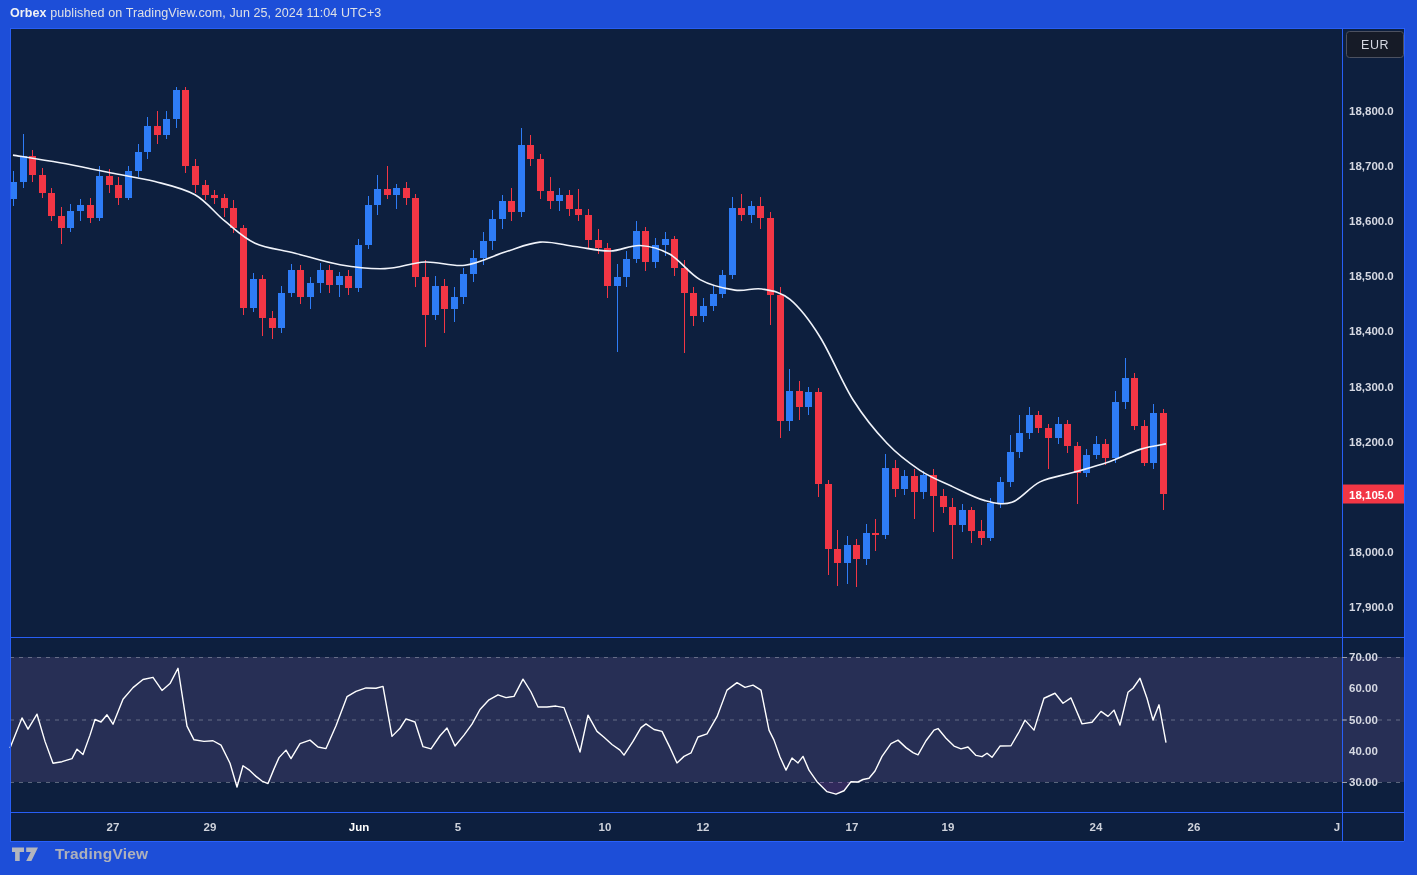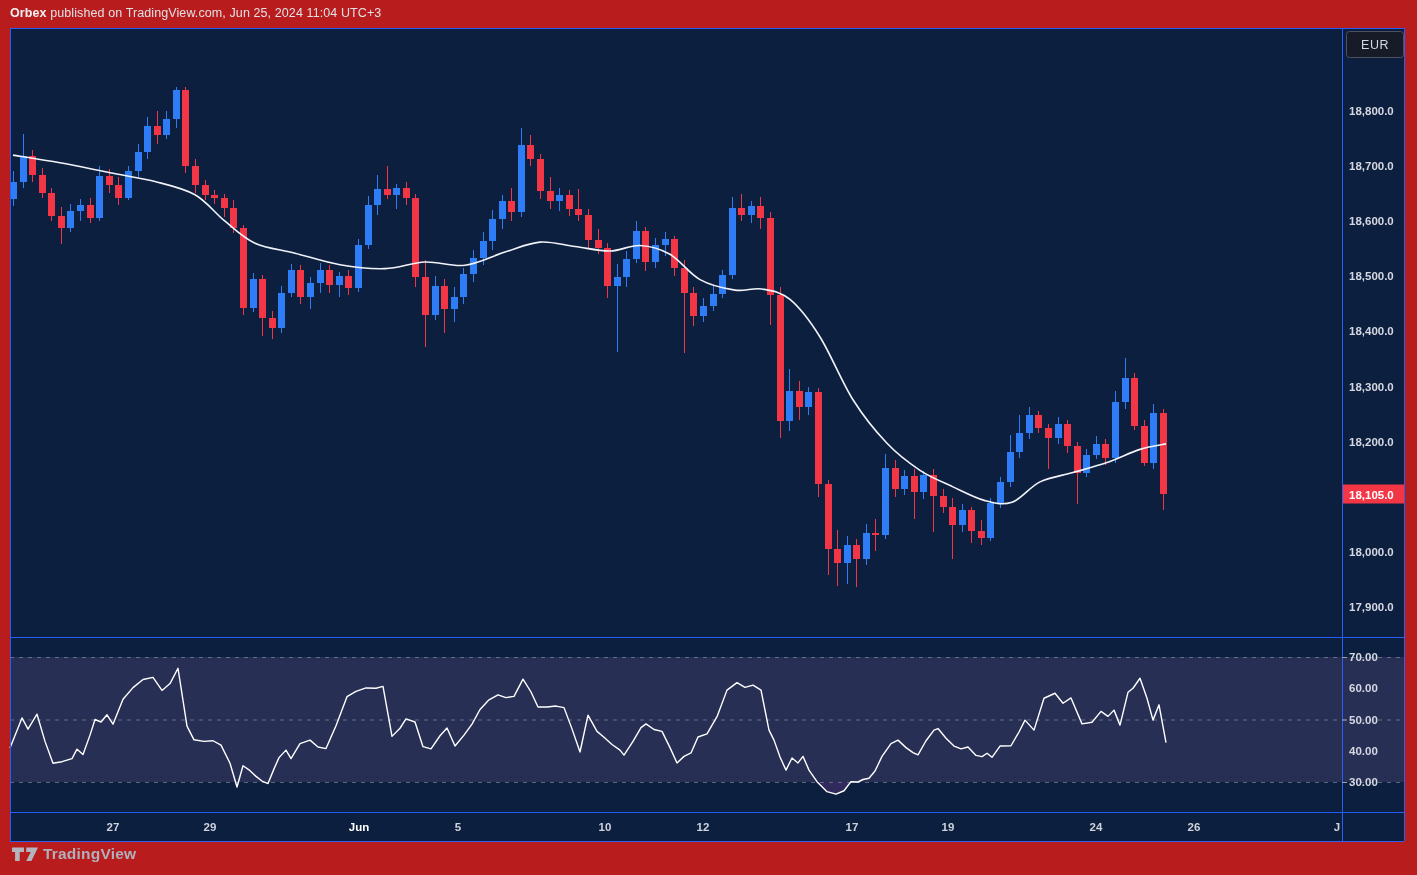--- a/index.html
+++ b/index.html
@@ -1,21 +1,21 @@
 <!DOCTYPE html>
 <html><head>
 <meta charset="utf-8">
 <style>
   html,body{margin:0;padding:0;background:#1e222d;width:1417px;height:875px;overflow:hidden;
     font-family:"Liberation Sans", sans-serif;}
-  #stage{position:relative;width:1417px;height:875px;background:#b91c1c;}
+  #stage{position:relative;width:1417px;height:875px;background:#1d4ed8;}
   #caption{position:absolute;left:10px;top:6px;font-size:12.5px;color:#dfe1e6;letter-spacing:.1px;}
   #caption b{font-weight:700;color:#f0f1f4;}
   #chart-svg{position:absolute;left:0;top:0;}
-  #footer{position:absolute;left:12px;top:845px;display:flex;align-items:center;gap:4px;}
+  #footer{position:absolute;left:12px;top:845px;display:flex;align-items:center;gap:16px;}
   #footer .brand{font-size:15.5px;font-weight:600;color:#aeb1bb;letter-spacing:.2px;}
   text{font-family:"Liberation Sans", sans-serif;}
 </style>
 </head>
 <body>
 
 <div id="stage">
   <div id="caption"><b>Orbex</b><span> published on TradingView.com, Jun 25, 2024 11:04 UTC+3</span></div>
 
   <svg id="chart-svg" width="1417" height="875">

